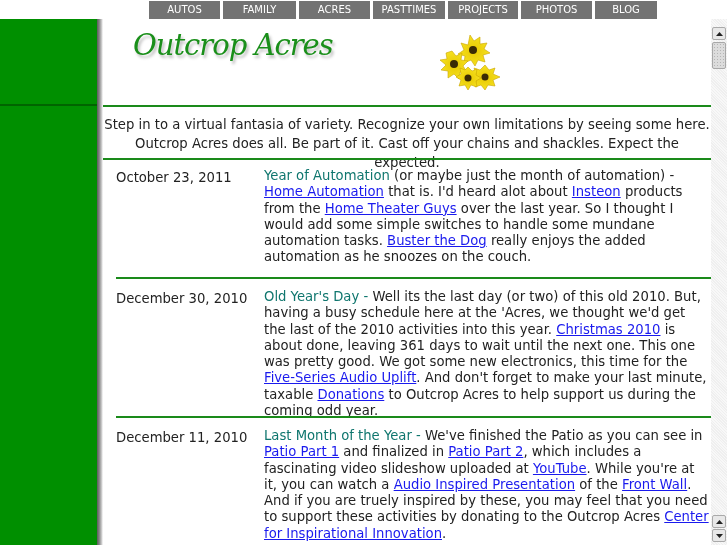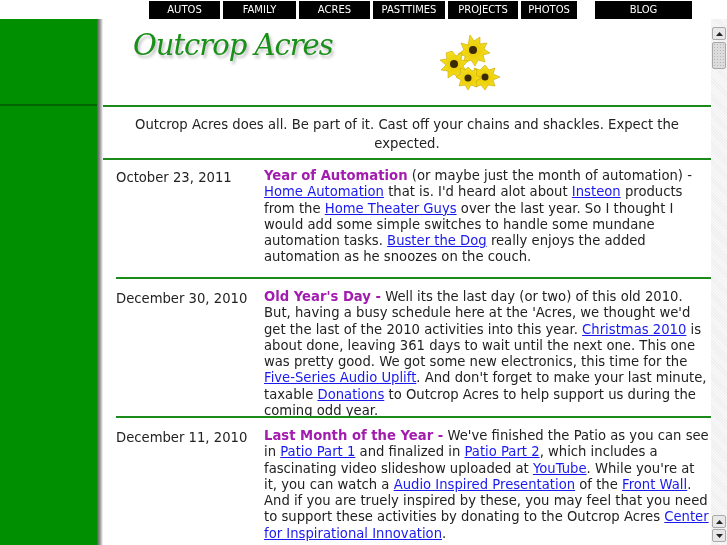--- a/index.html
+++ b/index.html
@@ -5,21 +5,21 @@
   html, body { margin:0; padding:0; }
   body {
     width:727px; height:545px; overflow:hidden; position:relative;
     background:#ffffff;
     font-family:"DejaVu Sans", sans-serif;
     color:#222;
   }
   
   .nav { position:absolute; top:0; left:0; height:19px; width:727px; background:#fff; }
   .nav-item {
-    position:absolute; top:1px; height:18px; background:#000000; color:#fff;
+    position:absolute; top:1px; height:18px; background:#737373; color:#fff;
     font-family:"DejaVu Sans", sans-serif; font-size:10px; line-height:17px;
     text-align:center; letter-spacing:0; cursor:pointer; box-sizing:border-box;
   }
   .nav-item.active { background:#008f00; text-align:left; padding-left:5px; top:0; height:20px; }
   
   .sidebar { position:absolute; top:19px; left:0; width:97px; height:526px; background:#008f00; }
   .sidebar-shadow { position:absolute; top:19px; left:97px; width:6px; height:526px;
     background:linear-gradient(to right,#5a5a5a,#8a8a8a 40%,#c8c8c8 75%,#fff); }
   .sidebar-line { position:absolute; left:0; top:104px; width:97px; height:2px; background:#006400; }
   
@@ -30,43 +30,43 @@
   }
   .flowers { position:absolute; left:430px; top:33px; width:72px; height:58px; }
   .hr { position:absolute; left:103px; width:608px; height:2px; background:#1a8a1a; }
   .tagline {
     position:absolute; left:103px; top:115px; width:608px; text-align:center;
     font-size:13.2px; line-height:19px; color:#222;
   }
   .entry { position:absolute; left:116px; width:595px; }
   .entry-date { position:absolute; left:0; top:0; font-size:13.2px; line-height:19px; color:#222; }
   .entry-body { position:absolute; left:148px; top:0; width:446px; font-size:13.2px; line-height:16.3px; color:#222; }
-  .entry-body b { font-weight:bold; color:#a21caf; }
+  .entry-body b { font-weight:normal; color:#0f766e; }
   .entry-body a { color:#1a1aee; text-decoration:underline; }
   .entry-hr { position:absolute; left:116px; width:595px; height:2px; background:#1a8a1a; }
   
   .scrollbar { position:absolute; left:711px; top:19px; width:16px; height:526px; background:#f4f4f4;
     background-image:repeating-linear-gradient(45deg,#efefef 0 1px,#f8f8f8 1px 2px); }
   .sb-btn { position:absolute; left:1px; width:14px; height:13px; background:#e8e8e8; border:1px solid #aaa;
     box-sizing:border-box; border-radius:2px; display:flex; align-items:center; justify-content:center; }
   .sb-thumb { position:absolute; left:1px; top:23px; width:14px; height:27px; background:#dcdcdc; border:1px solid #a8a8a8;
     box-sizing:border-box; border-radius:2px;
     background-image:radial-gradient(circle,#b5b5b5 0.8px,transparent 1px); background-size:3px 3px; }
 </style>
 </head>
 <body>
 
 <div class="nav">
   <div class="nav-item" style="left:149px;width:71px;">AUTOS</div>
   <div class="nav-item" style="left:223px;width:73px;">FAMILY</div>
   <div class="nav-item" style="left:299px;width:71px;">ACRES</div>
   <div class="nav-item" style="left:373px;width:72px;">PASTTIMES</div>
   <div class="nav-item" style="left:448px;width:70px;">PROJECTS</div>
-  <div class="nav-item" style="left:521px;width:56px;">PHOTOS</div>
-  <div class="nav-item" style="left:595px;width:97px;">BLOG</div>
+  <div class="nav-item" style="left:521px;width:71px;">PHOTOS</div>
+  <div class="nav-item" style="left:595px;width:62px;">BLOG</div>
 </div>
 
 <div class="sidebar"></div>
 <div class="sidebar-line"></div>
 <div class="sidebar-shadow"></div>
 
 <div class="logo">Outcrop Acres</div>
 <svg class="flowers" viewBox="0 0 72 58">
   <defs>
     <radialGradient id="pet" cx="50%" cy="50%" r="50%">
@@ -84,20 +84,21 @@
     <circle cx="43" cy="17" r="4"></circle>
     <circle cx="24" cy="31" r="4"></circle>
     <circle cx="55" cy="44" r="3.5"></circle>
     <circle cx="38" cy="45" r="3.5"></circle>
   </g>
 </svg>
 
 <div class="hr" style="top:105px;"></div>
 
 <div class="tagline">
+  <div>Step in to a virtual fantasia of variety. Recognize your own limitations by seeing some here.</div>
   <div>Outcrop Acres does all. Be part of it. Cast off your chains and shackles. Expect the expected.</div>
 </div>
 
 <div class="hr" style="top:158px;"></div>
 
 <div class="entry" style="top:168px;">
   <div class="entry-date">October 23, 2011</div>
   <div class="entry-body">
     <b>Year of Automation</b><span> (or maybe just the month of automation) - </span><a>Home Automation</a><span> that is. I'd heard alot about </span><a>Insteon</a><span> products from the </span><a>Home Theater Guys</a><span> over the last year. So I thought I would add some simple switches to handle some mundane automation tasks. </span><a>Buster the Dog</a><span> really enjoys the added automation as he snoozes on the couch.</span>
   </div>

